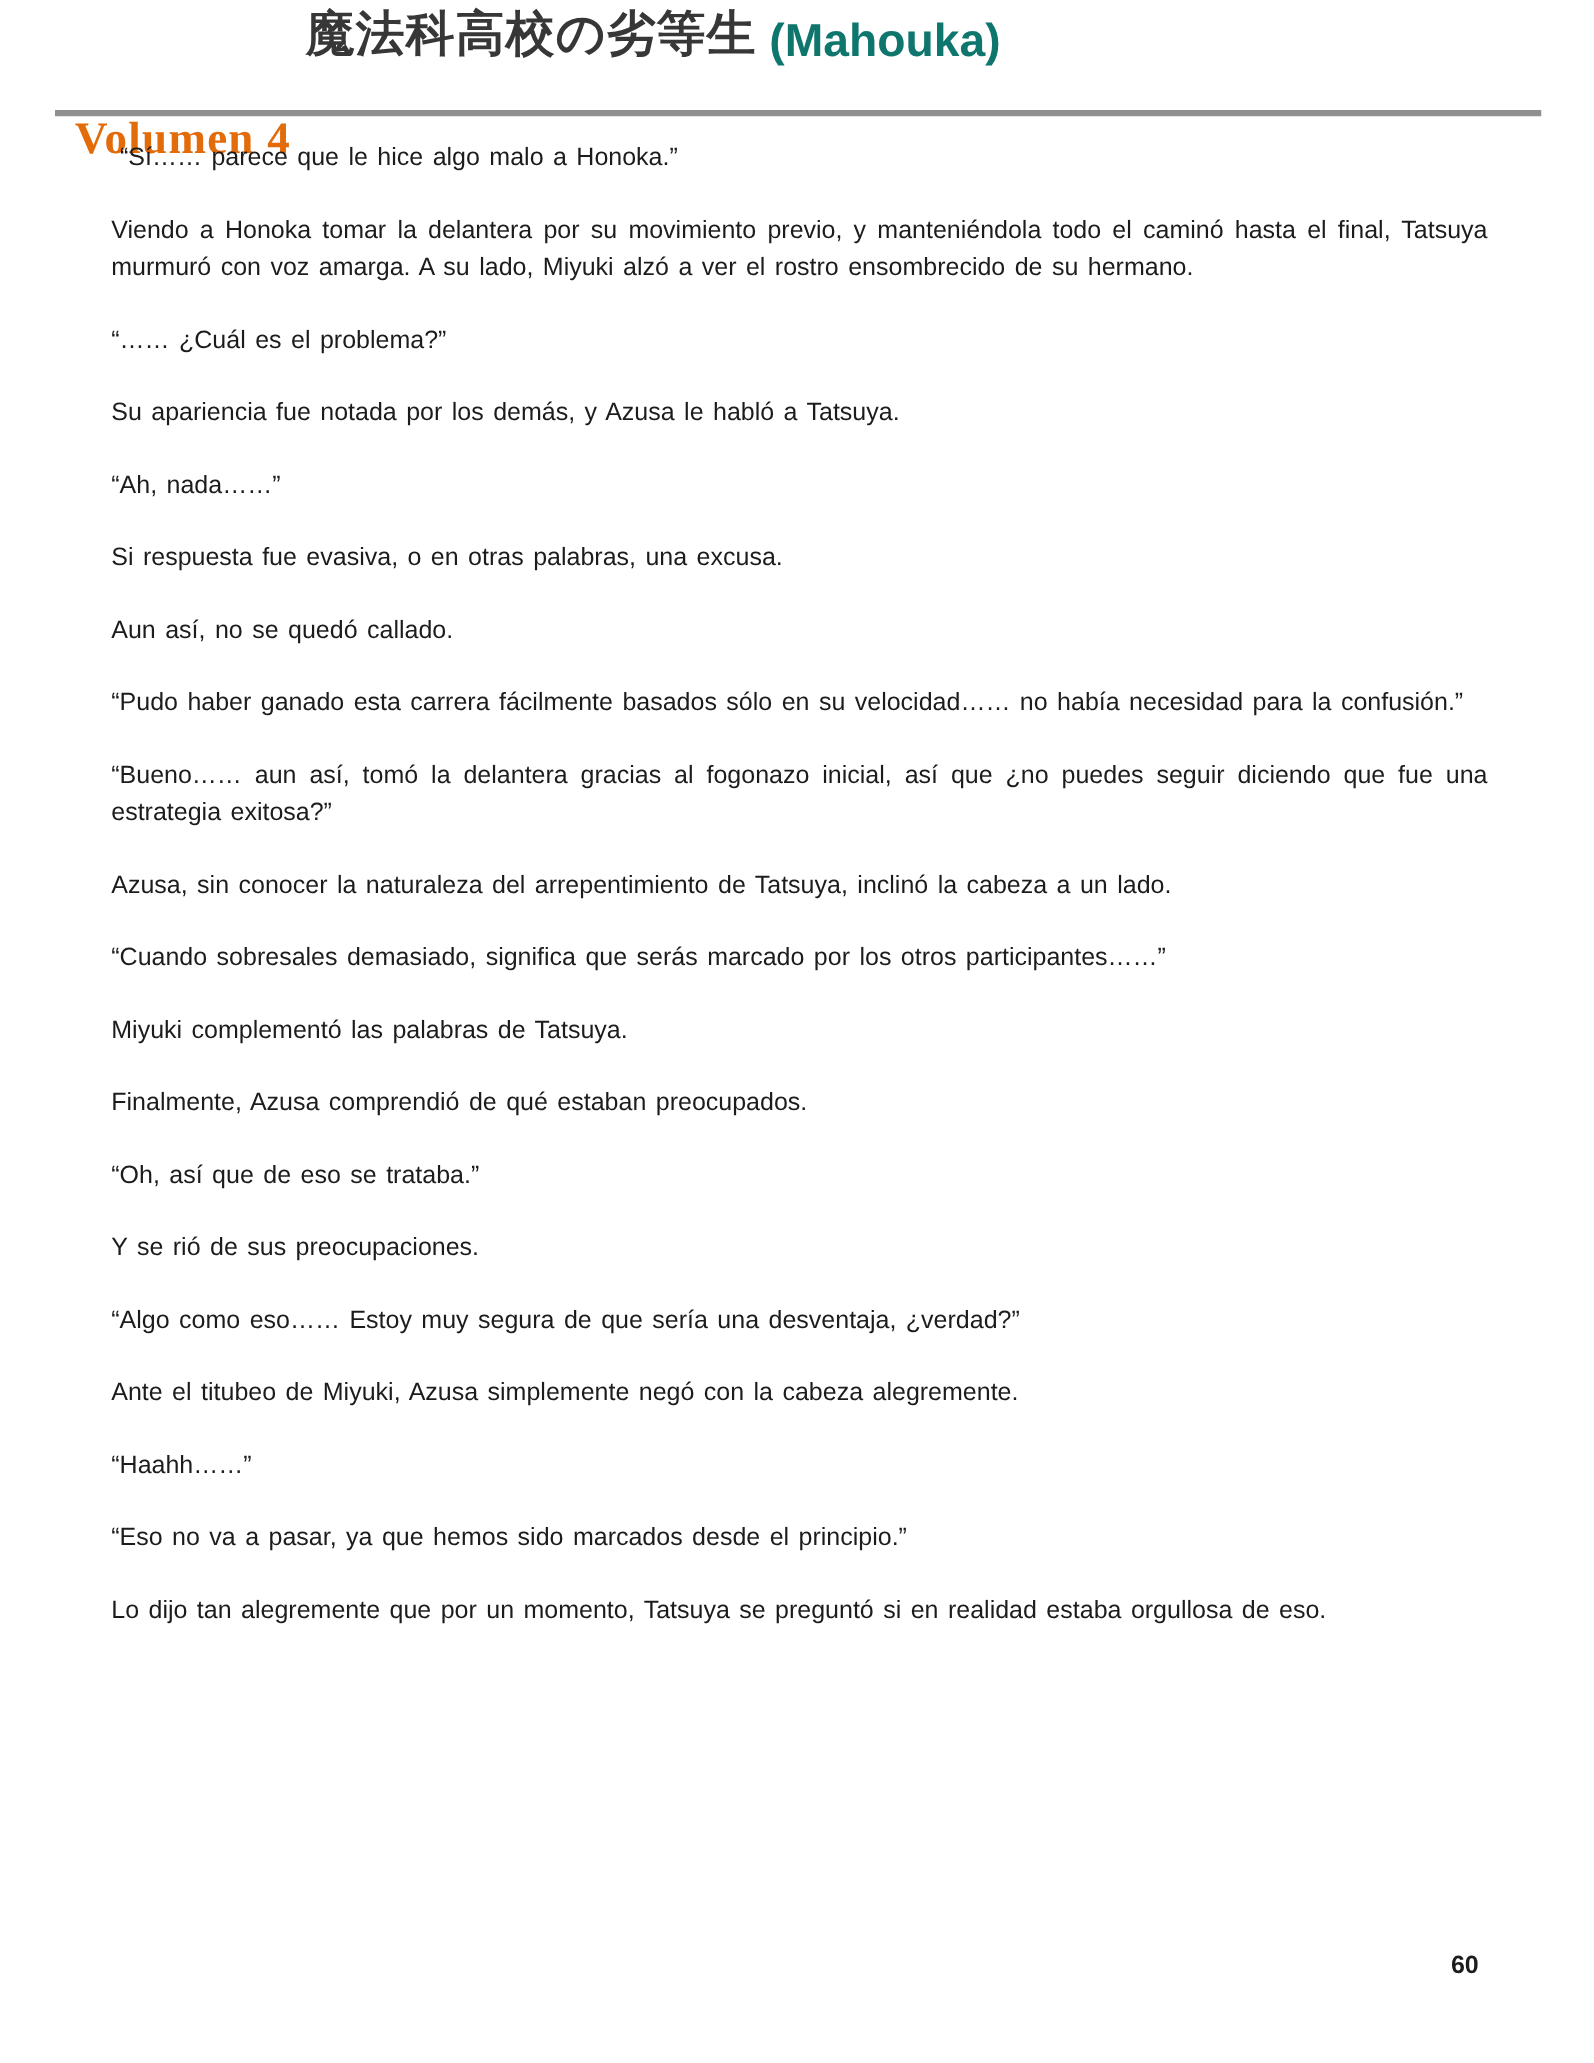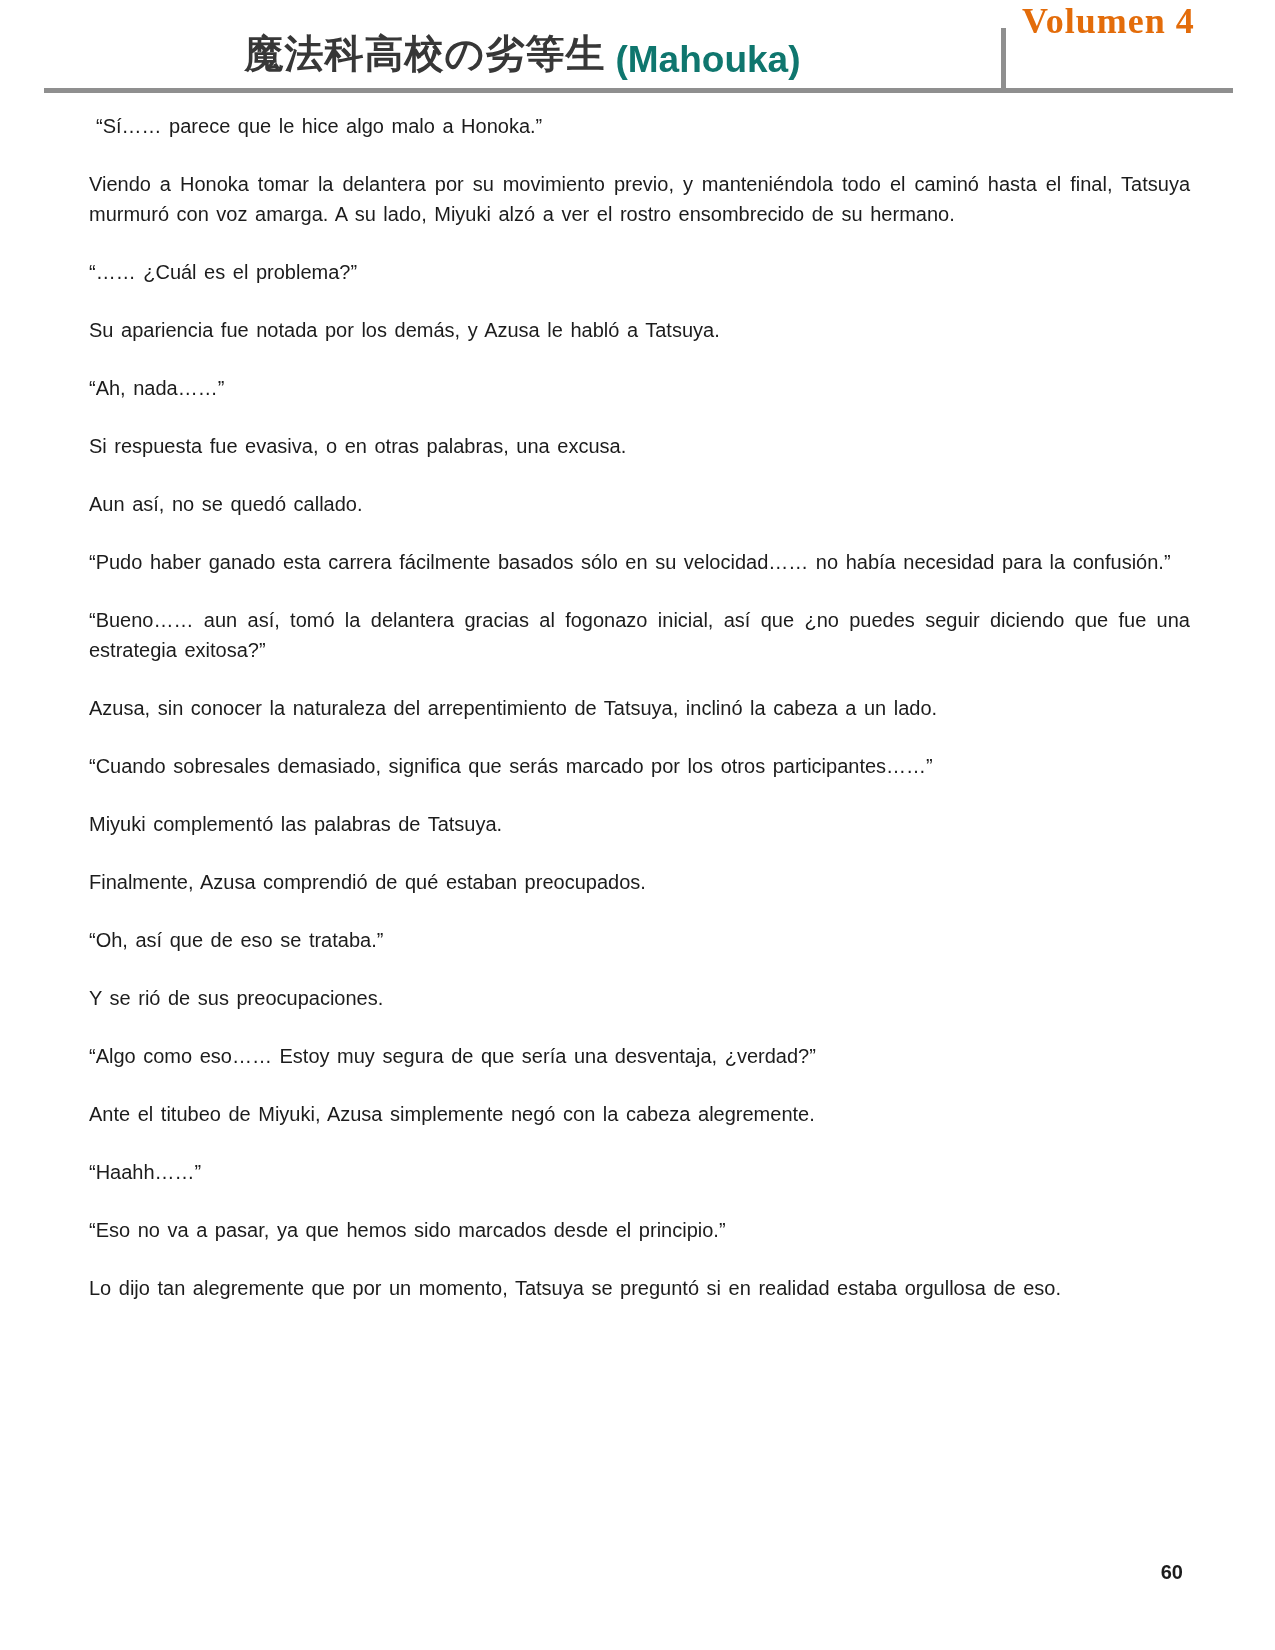--- a/index.html
+++ b/index.html
@@ -15,20 +15,21 @@
   
   .header {
     position: absolute;
     left: 44px;
     top: 0;
     width: 1189px;
     height: 88px;
     border-bottom: 5px solid #8f8f8f;
     display: flex;
     align-items: stretch;
+    flex-direction: column;
   }
   .header-left {
     width: 957px;
     display: flex;
     align-items: flex-end;
     justify-content: center;
     padding-bottom: 7px;
     white-space: nowrap;
   }
   .title-jp {

